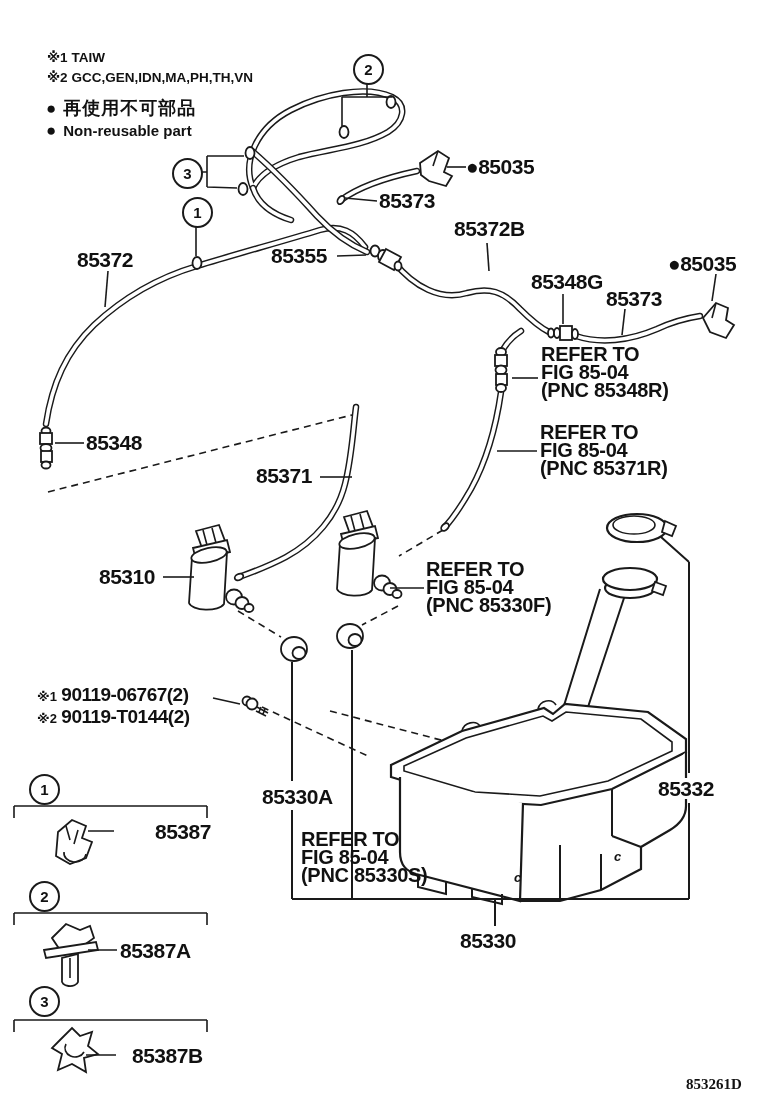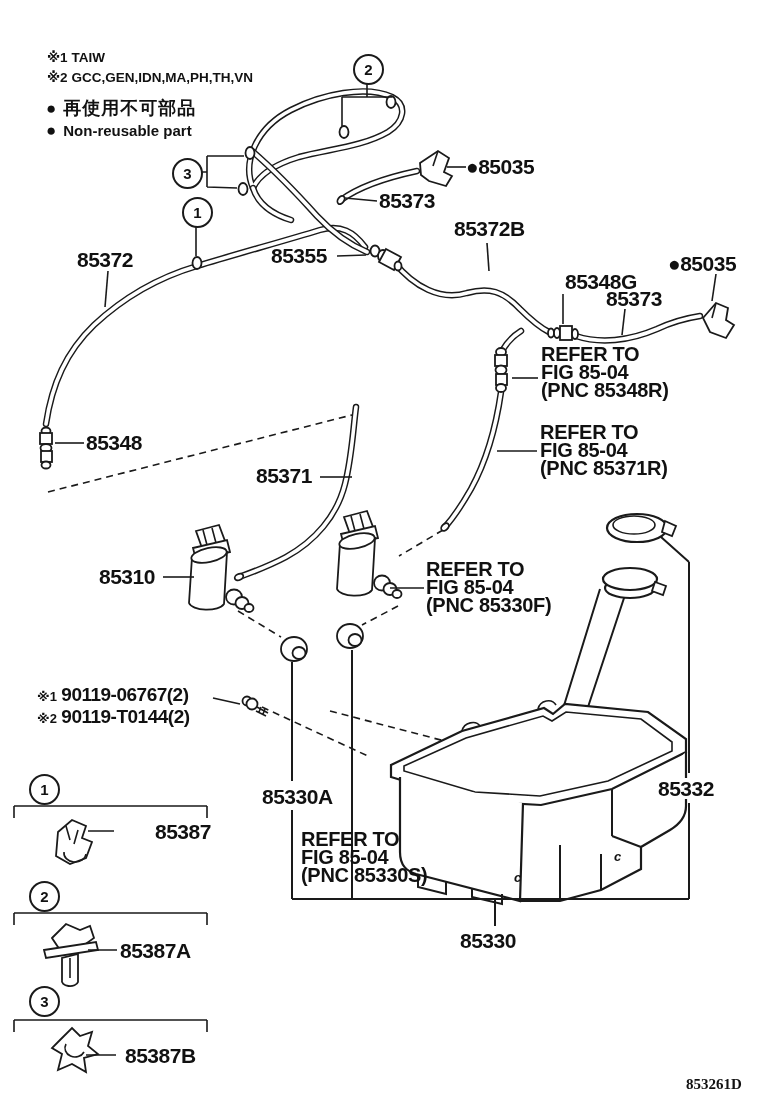--- a/index.html
+++ b/index.html
@@ -249,21 +249,21 @@
 
   <div class="callout" style="left:353px;top:54px;">2</div>
   <div class="callout" style="left:172px;top:158px;">3</div>
   <div class="callout" style="left:182px;top:197px;">1</div>
 
   <div class="pn" style="left:77px;top:249px;">85372</div>
   <div class="pn" style="left:379px;top:190px;">85373</div>
   <div class="pn" style="left:466px;top:156px;">●85035</div>
   <div class="pn" style="left:454px;top:218px;">85372B</div>
   <div class="pn" style="left:271px;top:245px;">85355</div>
-  <div class="pn" style="left:531px;top:271px;margin-left:34px;">85348G</div>
+  <div class="pn" style="left:531px;top:271px;">85348G</div>
   <div class="pn" style="left:606px;top:288px;">85373</div>
   <div class="pn" style="left:668px;top:253px;">●85035</div>
   <div class="pn" style="left:86px;top:432px;">85348</div>
   <div class="pn" style="left:256px;top:465px;">85371</div>
   <div class="pn" style="left:99px;top:566px;">85310</div>
   <div class="pn bg" style="left:260px;top:786px;">85330A</div>
   <div class="pn bg" style="left:656px;top:778px;">85332</div>
   <div class="pn" style="left:460px;top:930px;">85330</div>
 
   <div class="bolt-row" style="left:37px;top:684px;">
@@ -297,17 +297,17 @@
   </div>
 
   <div class="cmark" style="left:514px;top:870px;">c</div>
   <div class="cmark" style="left:614px;top:849px;">c</div>
 
   <div class="callout" style="left:29px;top:774px;">1</div>
   <div class="pn" style="left:117px;top:821px;margin-left:38px;">85387</div>
   <div class="callout" style="left:29px;top:881px;">2</div>
   <div class="pn" style="left:120px;top:940px;">85387A</div>
   <div class="callout" style="left:29px;top:986px;">3</div>
-  <div class="pn" style="left:125px;top:1045px;">85387B</div>
+  <div class="pn" style="left:132px;top:1045px;">85387B</div>
 
   <div class="code" style="left:686px;top:1076px;font-family:Liberation Serif, serif;">853261D</div>
 
 </div>
 
 </body></html>

